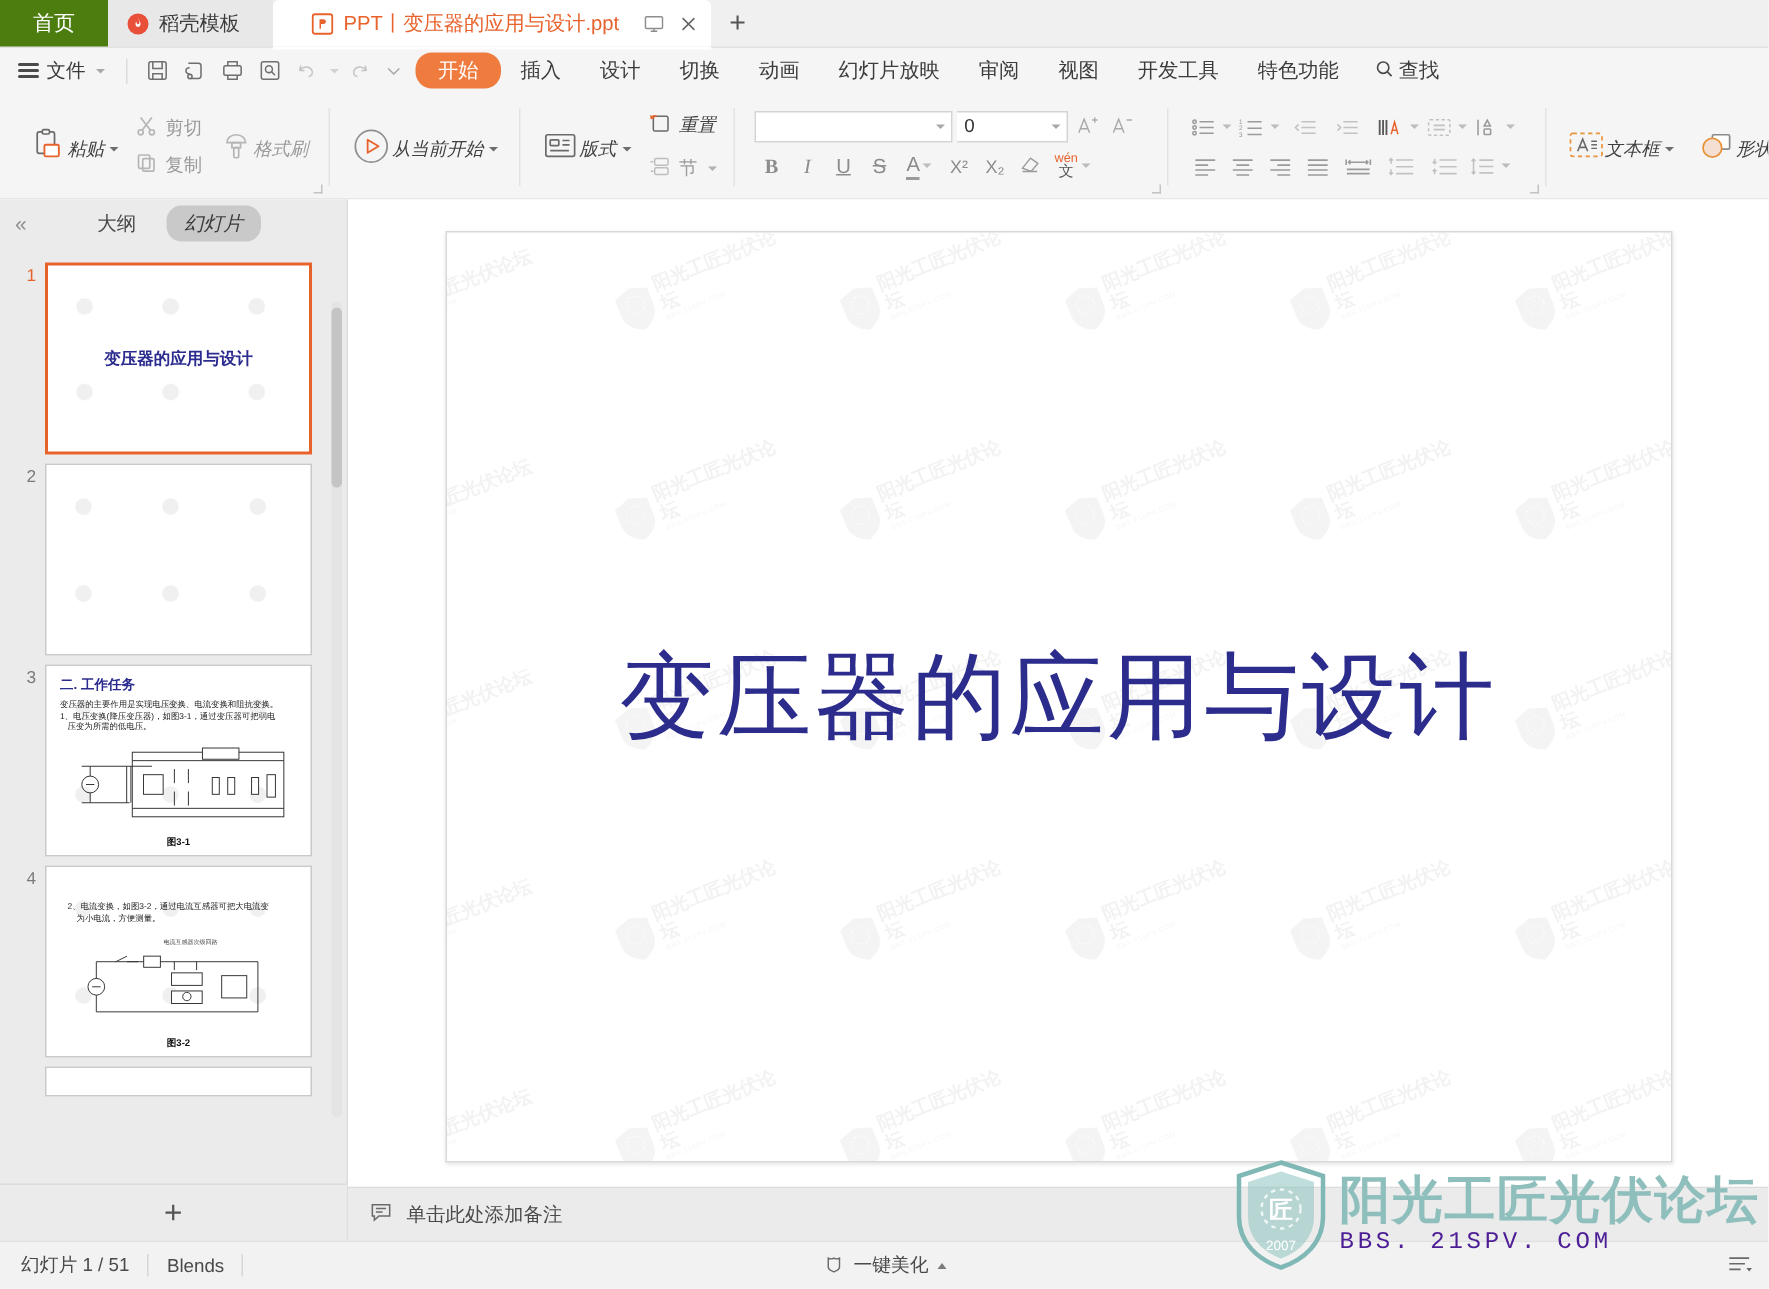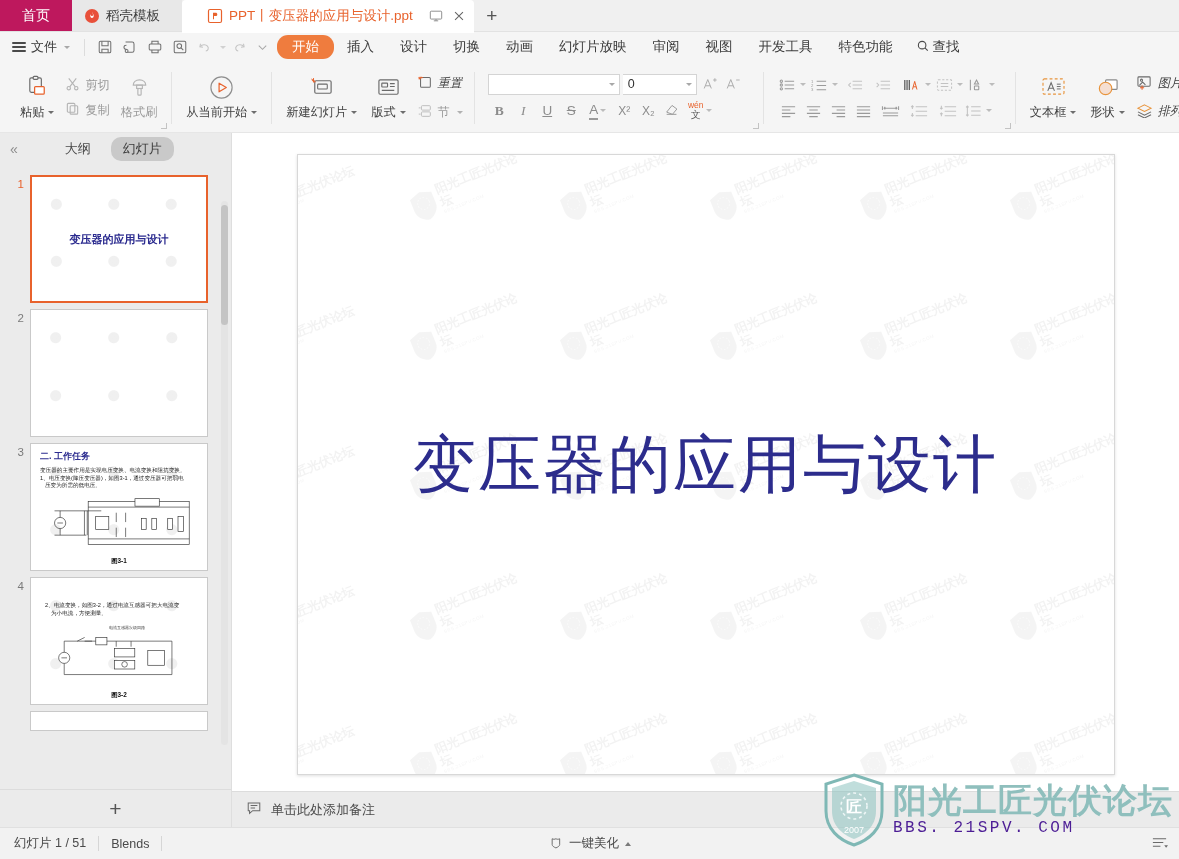--- a/index.html
+++ b/index.html
@@ -19,21 +19,21 @@
   }
   .tabbar::after{
     content:""; position:absolute; left:0; right:0; bottom:0; height:1px; background:#e2e2e2;
   }
   .tab {
     height: 32px; display: flex; align-items: center; gap: 6px;
     padding: 0 14px; font-size: 13.5px; color: #444; cursor: default;
     position: relative; white-space: nowrap;
   }
   .tab.home {
-    background: #be185d; color: #fff; width: 72px; justify-content: center;
+    background: #4d7c0f; color: #fff; width: 72px; justify-content: center;
     font-size: 14px;
   }
   .tab.mid { background: #e8e8e8; color: #3c3c3c; padding-left: 12px; padding-right: 22px; }
   .tab.active {
     background: #ffffff; color: #e8622c; padding-right: 8px;
     border-top-left-radius: 4px; border-top-right-radius: 4px; padding-left: 25px;
   }
   .tab.active::after{
     content:""; position:absolute; left:0; right:0; bottom:-1px; height:2px; background:#fff; z-index:2;
   }
@@ -69,22 +69,22 @@
     flex:none; position:relative; padding-left: 6px; overflow:hidden;
   }
   .ribbon::after{ content:""; position:absolute; left:0; right:0; bottom:0; height:1px; background:#e6e6e6; }
   .rgroup { display:flex; align-items:center; position:relative; padding: 0 7px; }
   .rdiv { width:1px; align-self:center; height:52px; background:#e3e3e3; flex:none; }
   .corner {
     position:absolute; right:4px; bottom:4px; width:6px; height:6px;
     border-right:1.3px solid #c3c3c3; border-bottom:1.3px solid #c3c3c3;
   }
   .bigbtn {
-    display:flex; flex-direction:column; align-items:center; justify-content:flex-start;
-    padding: 2px 7px; min-width: 44px; color:#3f3f3f;
+    display:flex; flex-direction:row; align-items:center; justify-content:flex-start;
+    padding: 2px 7px; min-width: 44px; color:#3f3f3f;font-style:italic;
   }
   .bigbtn .lbl { font-size:12.2px; margin-top:3px; display:flex; align-items:center; gap:2px; white-space:nowrap; }
   .bigbtn .ic { height:26px; display:flex; align-items:center; justify-content:center; }
   .smallcol { display:flex; flex-direction:column; justify-content:center; gap:3px; }
   .smallbtn {
     display:flex; align-items:center; gap:5px; font-size:12.2px; color:#9a9a9a;
     padding: 2px 4px; white-space:nowrap;
   }
   .smallbtn.on { color:#3f3f3f;font-style:italic; }
   .caret { width:0; height:0; border-left:3.2px solid transparent; border-right:3.2px solid transparent; border-top:3.8px solid currentColor; display:inline-block; margin-left:2px; opacity:.75; }
@@ -117,21 +117,21 @@
 
   
   .leftpanel {
     width: 232px; flex:none; background:#ebebeb; display:flex; flex-direction:column;
     border-right:1px solid #dedede; position:relative;
   }
   .lp-head { height:32px; display:flex; align-items:center; gap:10px; padding:0 10px; flex:none; }
   .collapse { color:#8d8d8d; font-size:14px; letter-spacing:-1px; }
   .lp-tabs { display:flex; align-items:center; gap:8px; margin-left:26px; }
   .lp-tab { font-size:13px; color:#4a4a4a; padding:3px 12px; border-radius:10px; }
-  .lp-tab.active { background:#c9c9c9; color:#3a3a3a; }
+  .lp-tab.active { background:#c9c9c9; color:#3a3a3a;font-style:italic; }
   .thumbs { flex:1; overflow:hidden; position:relative; padding-top:4px; }
   .thumbrow { display:flex; align-items:flex-start; padding: 6px 0 0 0; }
   .thumbnum { width:30px; text-align:right; padding-right:6px; font-size:11.5px; color:#7a7a7a; padding-top:3px; }
   .thumbnum.sel { color:#e8622c; }
   .thumb {
     width:178px; height:128px; background:#fff; border:1px solid #c9c9c9;
     position:relative; overflow:hidden; flex:none;
   }
   .thumb.sel { border:2px solid #e8622c; }
   .thumb-wm {
@@ -408,33 +408,20 @@
             <span>从当前开始</span>
             <i class="caret"></i>
           </span>
       </div>
     </div>
     <span class="rdiv"></span>
 
     <div class="rgroup">
       <div class="bigbtn">
         <span class="ic">
-          <svg viewBox="0 0 28 26" width="27" height="25" fill="none">
-              <rect x="7" y="6" width="17" height="13" rx="1.3" stroke="#6a6a6a" stroke-width="1.2"></rect>
-              <rect x="10" y="9.5" width="10" height="5" rx=".8" stroke="#6a6a6a" stroke-width="1.1"></rect>
-              <path d="M4 5.5l3.5 2M5.7 3.2v4.6M3.5 4.2l4.2 2.6" stroke="#e8622c" stroke-width="1"></path>
-            </svg>
-        </span>
-        <span class="lbl">
-            <span>新建幻灯片</span>
-            <i class="caret"></i>
-          </span>
-      </div>
-      <div class="bigbtn">
-        <span class="ic">
           <svg viewBox="0 0 26 24" width="25" height="23" fill="none" stroke="#6a6a6a" stroke-width="1.2">
               <rect x="3" y="4" width="20" height="15" rx="1.3"></rect>
               <rect x="6" y="7.5" width="6" height="4" rx=".6" fill="#f3f3f3"></rect>
               <path d="M14.5 8h5M14.5 11h5M6 15h13"></path>
             </svg>
         </span>
         <span class="lbl">
             <span>版式</span>
             <i class="caret"></i>
           </span>

